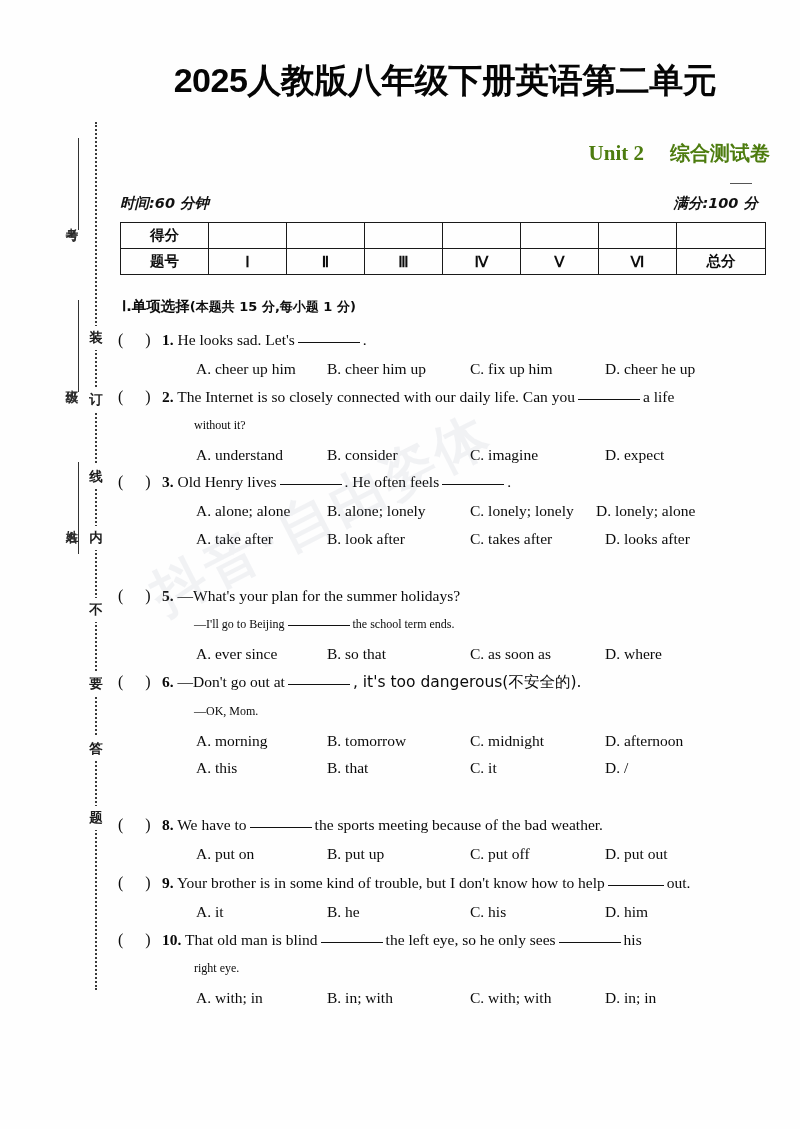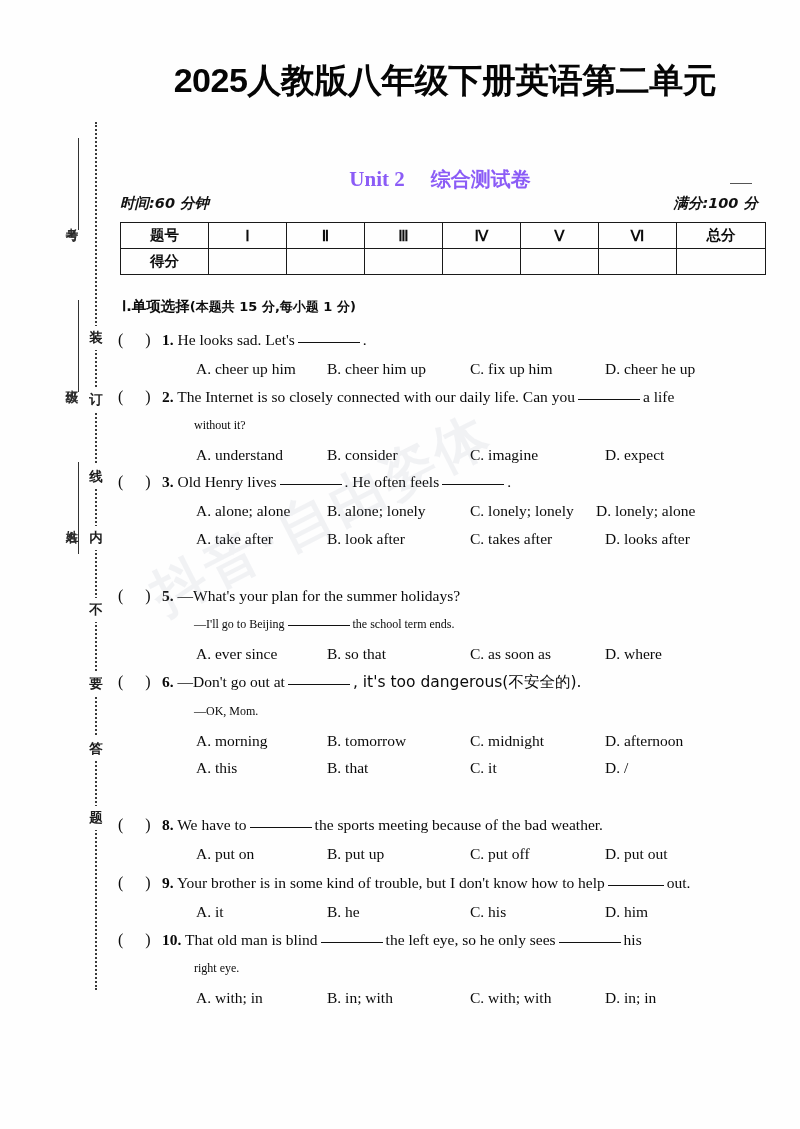--- a/index.html
+++ b/index.html
@@ -106,25 +106,24 @@
     font-weight: 700;
     letter-spacing: -0.5px;
     color: #050505;
     white-space: nowrap;
   }
   #sub-title {
     position: absolute;
     left: 110px;
     top: 140px;
     width: 660px;
-    text-align: center;
+    text-align: right;
     font-size: 21px;
     font-weight: 700;
-    color: #8b5cf6;
-    margin-top: 26px;
+    color: #4d7c0f;
   }
   #sub-title .sp { display: inline-block; width: 26px; }
 
   
   #meta-row {
     position: absolute;
     left: 120px;
     top: 194px;
     width: 638px;
     display: flex;
@@ -306,39 +305,39 @@
         <col class="c-num">
         <col class="c-num">
         <col class="c-num">
       <col class="c-num">
         <col class="c-num">
         <col class="c-num">
         <col class="c-tot">
     </colgroup>
     <tbody>
       <tr>
+        <td>得分</td>
+        <td></td>
+        <td></td>
+        <td></td>
+        <td></td>
+        <td></td>
+        <td></td>
+        <td></td>
+      </tr>
+      <tr>
         <td>题号</td>
         <td class="rn">Ⅰ</td>
         <td class="rn">Ⅱ</td>
         <td class="rn">Ⅲ</td>
         <td class="rn">Ⅳ</td>
         <td class="rn">Ⅴ</td>
         <td class="rn">Ⅵ</td>
         <td>总分</td>
       </tr>
-      <tr>
-        <td>得分</td>
-        <td></td>
-        <td></td>
-        <td></td>
-        <td></td>
-        <td></td>
-        <td></td>
-        <td></td>
-      </tr>
     </tbody>
   </table>
 
   <div class="section-head" style="top:297px;">
     <span class="rn">Ⅰ</span><span>.单项选择</span><span class="small">(本题共 15 分,每小题 1 分)</span>
   </div>
 
   <div id="questions">
 
     <div class="q" style="top:325px;">

